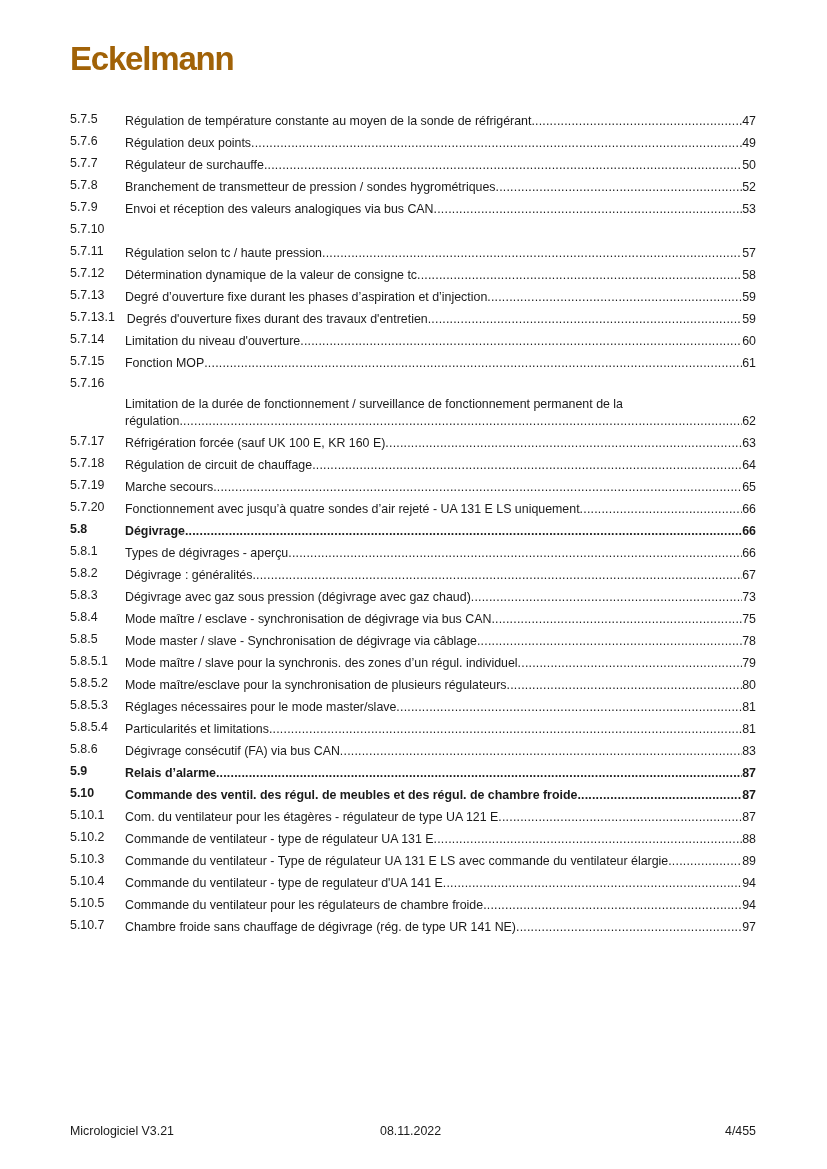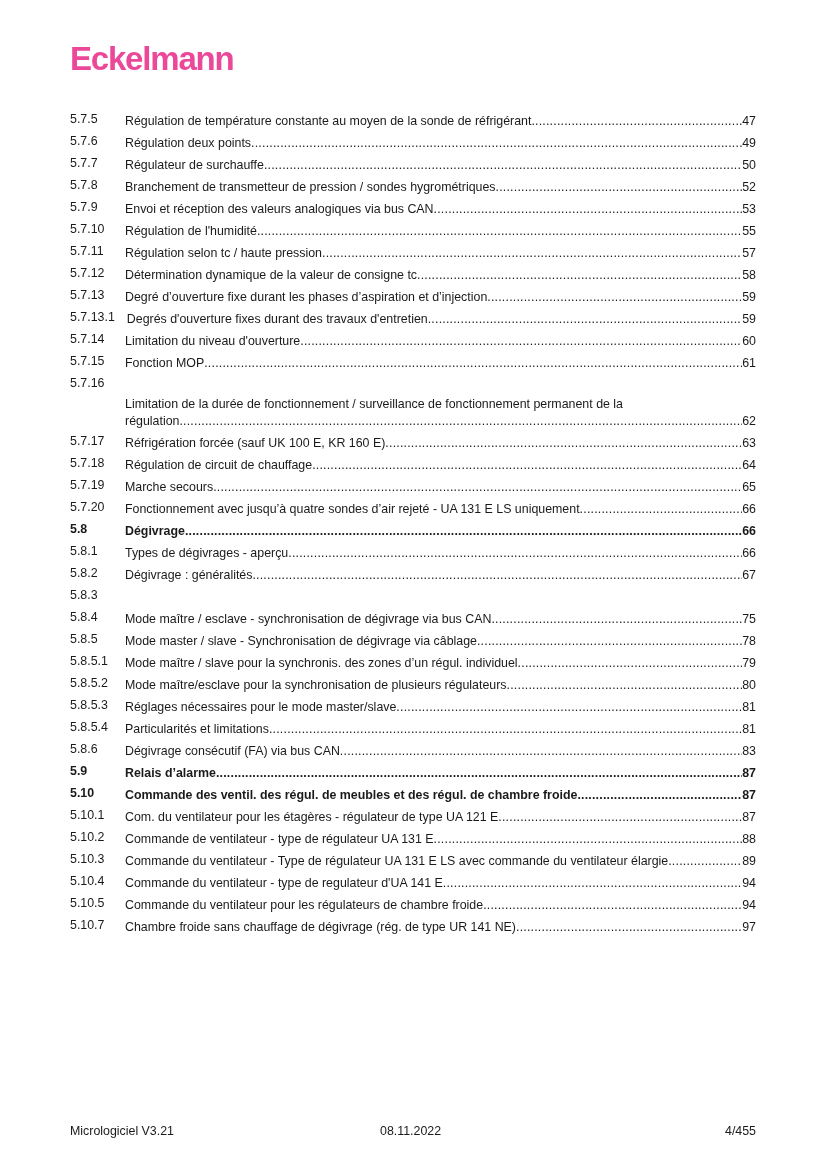--- a/index.html
+++ b/index.html
@@ -1,19 +1,19 @@
 <!DOCTYPE html>
 <html><head>
 <meta charset="utf-8">
 <style>
   html, body { margin: 0; padding: 0; background: #ffffff; }
   body { width: 827px; height: 1169px; position: relative; overflow: hidden;
          font-family: "Liberation Sans", sans-serif; color: #1a1a1a; }
   .logo { position: absolute; left: 70px; top: 40px; font-family: "Liberation Sans", sans-serif;
-          font-weight: bold; font-size: 33px; letter-spacing: -1.2px; color: #ec4899; }
+          font-weight: bold; font-size: 33px; letter-spacing: -1.2px; color: #a16207; }
   .toc { position: absolute; left: 70px; top: 108px; width: 686px; }
   .row { display: flex; align-items: flex-end; font-size: 12.4px; line-height: 17px;
          min-height: 22px; box-sizing: border-box; padding-top: 3px; }
   .row .num { width: 55px; flex: 0 0 55px; white-space: nowrap; align-self: flex-start; }
   .row .body { flex: 1; display: flex; min-width: 0; }
   .row .title-wrap { flex: 1; display: flex; align-items: flex-end; min-width: 0; overflow: hidden; }
   .row .title { white-space: nowrap; }
   .row .dots { flex: 1; overflow: hidden; white-space: nowrap; min-width: 0; }
   .row .dots::after { content: "......................................................................................................................................................................................................................................................................"; letter-spacing: 0.2px; }
   .row .page { flex: 0 0 auto; text-align: right; }
@@ -79,27 +79,20 @@
       <span class="body">
         <span class="title-wrap">
           <span class="title">Envoi et réception des valeurs analogiques via bus CAN</span>
           <span class="dots"></span>
         </span>
         <span class="page">53</span>
       </span>
     </div>
   <div class="row">
       <span class="num">5.7.10</span>
-      <span class="body">
-        <span class="title-wrap">
-          <span class="title">Régulation de l'humidité</span>
-          <span class="dots"></span>
-        </span>
-        <span class="page">55</span>
-      </span>
     </div>
   <div class="row">
       <span class="num">5.7.11</span>
       <span class="body">
         <span class="title-wrap">
           <span class="title">Régulation selon tc / haute pression</span>
           <span class="dots"></span>
         </span>
         <span class="page">57</span>
       </span>
@@ -232,20 +225,27 @@
       <span class="body">
         <span class="title-wrap">
           <span class="title">Dégivrage : généralités</span>
           <span class="dots"></span>
         </span>
         <span class="page">67</span>
       </span>
     </div>
   <div class="row">
       <span class="num">5.8.3</span>
+      <span class="body">
+        <span class="title-wrap">
+          <span class="title">Dégivrage avec gaz sous pression (dégivrage avec gaz chaud)</span>
+          <span class="dots"></span>
+        </span>
+        <span class="page">73</span>
+      </span>
     </div>
   <div class="row">
       <span class="num">5.8.4</span>
       <span class="body">
         <span class="title-wrap">
           <span class="title">Mode maître / esclave - synchronisation de dégivrage via bus CAN</span>
           <span class="dots"></span>
         </span>
         <span class="page">75</span>
       </span>

